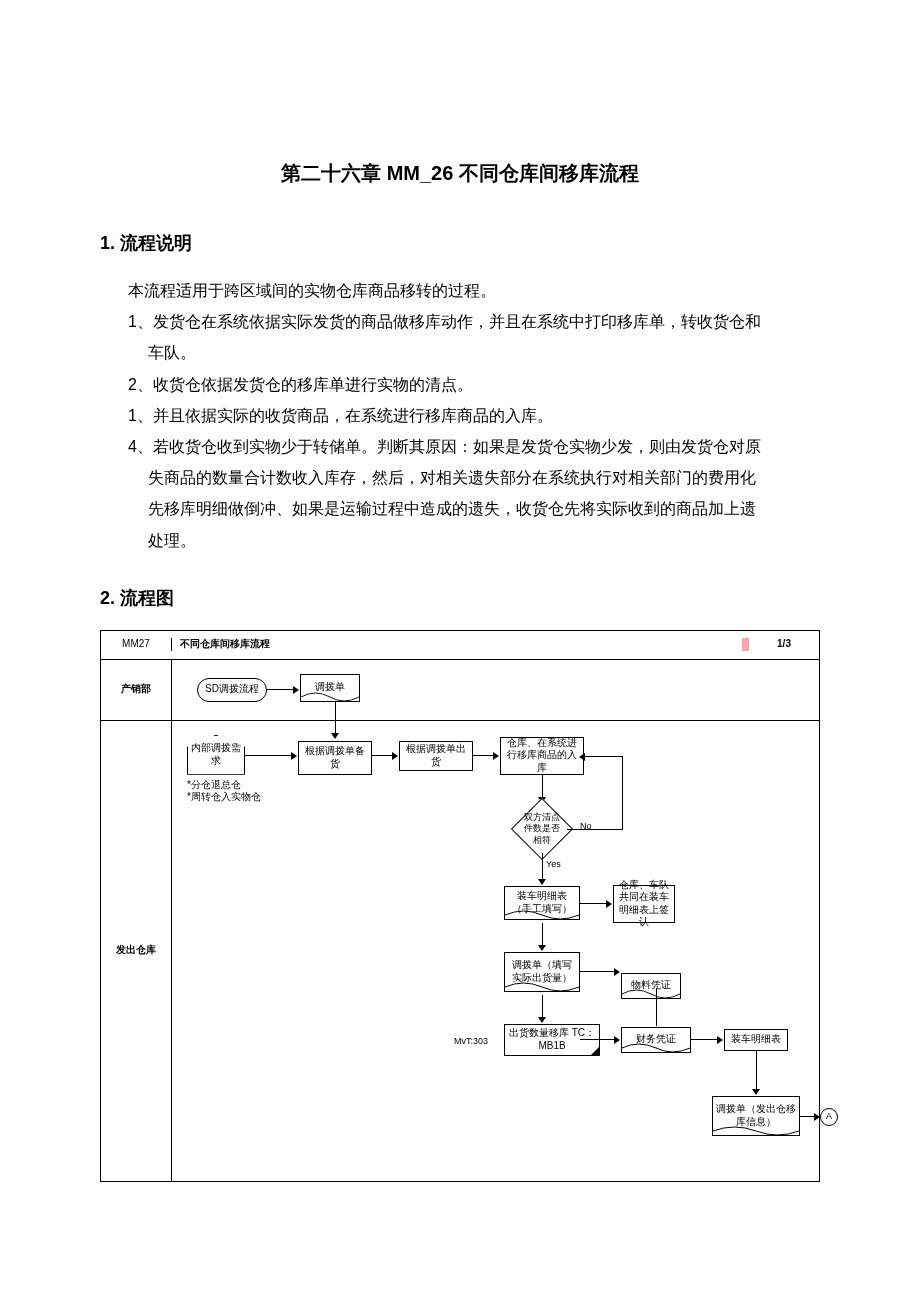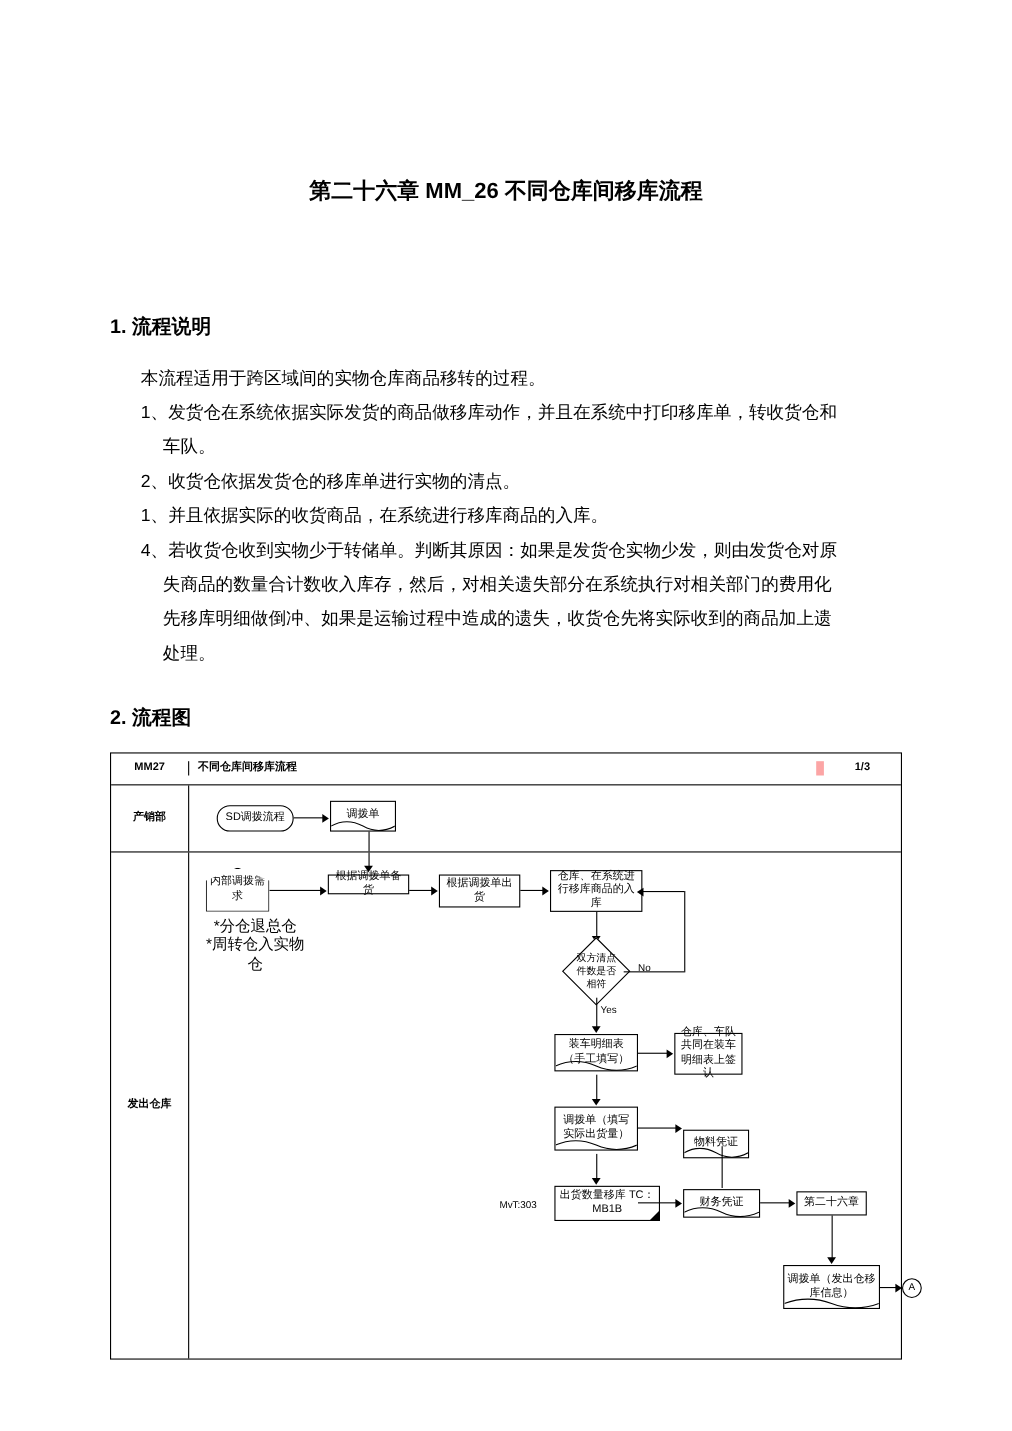--- a/index.html
+++ b/index.html
@@ -1,40 +1,40 @@
 <!DOCTYPE html>
 <html><head>
 <meta charset="utf-8">
 <style>
   html,body{margin:0;padding:0;background:#fff;font-family:"SimSun","宋体","Microsoft YaHei",sans-serif;color:#000}
   .page{width:920px;min-height:1301px;box-sizing:border-box;padding:160px 100px 60px 100px}
-  .chapter-title{text-align:center;font-size:20px;font-weight:bold;margin-bottom:98px}
+  .chapter-title{text-align:center;font-size:20px;font-weight:bold;margin-bottom:44px}
   .sec-h{font-size:18px;font-weight:bold;margin:30px 0 20px 0}
   .body-text{font-size:16px;line-height:1.95;text-indent:28px}
   .item-text{font-size:16px;line-height:1.95;padding-left:48px;text-indent:-20px}
   .item-text-cont{font-size:16px;line-height:1.95;padding-left:48px}
   
   .flow{border:1px solid #000;margin-top:8px;font-size:10px;line-height:1.25}
   .flow-header{display:flex;border-bottom:1px solid #000;height:28px;align-items:center}
-  .fh-code{width:70px;border-right:1px solid #000;text-align:center;font-weight:bold}
+  .fh-code{width:70px;border-right:1px solid #000;text-align:center;font-weight:normal}
   .fh-title{flex:1;padding-left:8px;font-weight:bold}
   .fh-page{width:70px;border-left:7px solid #fca5a5;text-align:center;font-weight:bold}
   .lane{display:flex;border-bottom:1px solid #000}
   .lane:last-child{border-bottom:none}
   .lane-label{width:70px;border-right:1px solid #000;display:flex;align-items:center;justify-content:center;font-weight:bold}
   .lane-body{flex:1;position:relative}
   
   .node{position:absolute;box-sizing:border-box;text-align:center;display:flex;align-items:center;justify-content:center;padding:2px 3px;background:#fff}
   .rect{border:1px solid #000}
   .doc-wave{position:absolute;left:0;right:0;bottom:-1px;height:10px;overflow:hidden}
   .doc-wave svg{display:block;width:100%;height:100%}
   .home{border:1px solid #000;clip-path:polygon(50% 0,100% 30%,100% 100%,0 100%,0 30%)}
   .diamond{border:1px solid #000;transform:rotate(45deg)}
   .diamond-inner{transform:rotate(-45deg);font-size:9px}
-  .note{font-size:14px;text-align:center}
+  .note{font-size:10px;text-align:left}
   .proc-mark{position:absolute;right:-1px;bottom:-1px;width:0;height:0;border-left:10px solid transparent;border-bottom:10px solid #000}
   .conn{position:absolute;width:16px;height:16px;border:1px solid #000;border-radius:50%;display:flex;align-items:center;justify-content:center;font-size:9px;background:#fff}
   .arrow-line{position:absolute;background:#000}
   .arrow-head{position:absolute;width:0;height:0}
   .ah-r{border-top:4px solid transparent;border-bottom:4px solid transparent;border-left:6px solid #000}
   .ah-d{border-left:4px solid transparent;border-right:4px solid transparent;border-top:6px solid #000}
   .ah-l{border-top:4px solid transparent;border-bottom:4px solid transparent;border-right:6px solid #000}
   .tiny{font-size:9px}
 </style>
 </head>
@@ -93,21 +93,21 @@
         <div class="arrow-line" style="left:163px;top:0;width:1px;height:14px"></div>
         <div class="arrow-head ah-d" style="left:159px;top:12px"></div>
 
         <div class="node home" style="left:15px;top:14px;width:58px;height:40px">内部调拨需求</div>
         <div class="note" style="position:absolute;left:15px;top:58px;width:90px;white-space:pre-line">*分仓退总仓
 *周转仓入实物仓</div>
 
         <div class="arrow-line" style="left:73px;top:34px;width:48px;height:1px"></div>
         <div class="arrow-head ah-r" style="left:119px;top:31px"></div>
 
-        <div class="node rect" style="left:126px;top:20px;width:74px;height:18px">根据调拨单备货</div>
+        <div class="node rect" style="left:126px;top:20px;width:74px;height:34px">根据调拨单备货</div>
 
         <div class="arrow-line" style="left:200px;top:34px;width:22px;height:1px"></div>
         <div class="arrow-head ah-r" style="left:220px;top:31px"></div>
 
         <div class="node rect" style="left:227px;top:20px;width:74px;height:30px">根据调拨单出货</div>
 
         <div class="arrow-line" style="left:301px;top:34px;width:22px;height:1px"></div>
         <div class="arrow-head ah-r" style="left:321px;top:31px"></div>
 
         <div class="node rect" style="left:328px;top:16px;width:84px;height:38px">仓库、在系统进行移库商品的入库</div>
@@ -184,21 +184,21 @@
           <div class="doc-wave">
             <svg viewBox="0 0 70 10" preserveAspectRatio="none">
                 <path d="M0 5 Q17 -3 35 5 Q52 13 70 5" fill="none" stroke="#000" stroke-width="1"></path>
               </svg>
           </div>
         </div>
 
         <div class="arrow-line" style="left:519px;top:318px;width:28px;height:1px"></div>
         <div class="arrow-head ah-r" style="left:545px;top:315px"></div>
 
-        <div class="node rect" style="left:552px;top:308px;width:64px;height:22px">第二十六章</div>
+        <div class="node rect" style="left:552px;top:308px;width:64px;height:22px">装车明细表</div>
 
         <div class="arrow-line" style="left:484px;top:267px;width:1px;height:38px"></div>
 
         <div class="arrow-line" style="left:584px;top:330px;width:1px;height:40px"></div>
         <div class="arrow-head ah-d" style="left:580px;top:368px"></div>
 
         <div class="node rect" style="left:540px;top:375px;width:88px;height:40px">
           <span>调拨单（发出仓移库信息）</span>
           <div class="doc-wave">
             <svg viewBox="0 0 88 10" preserveAspectRatio="none">

